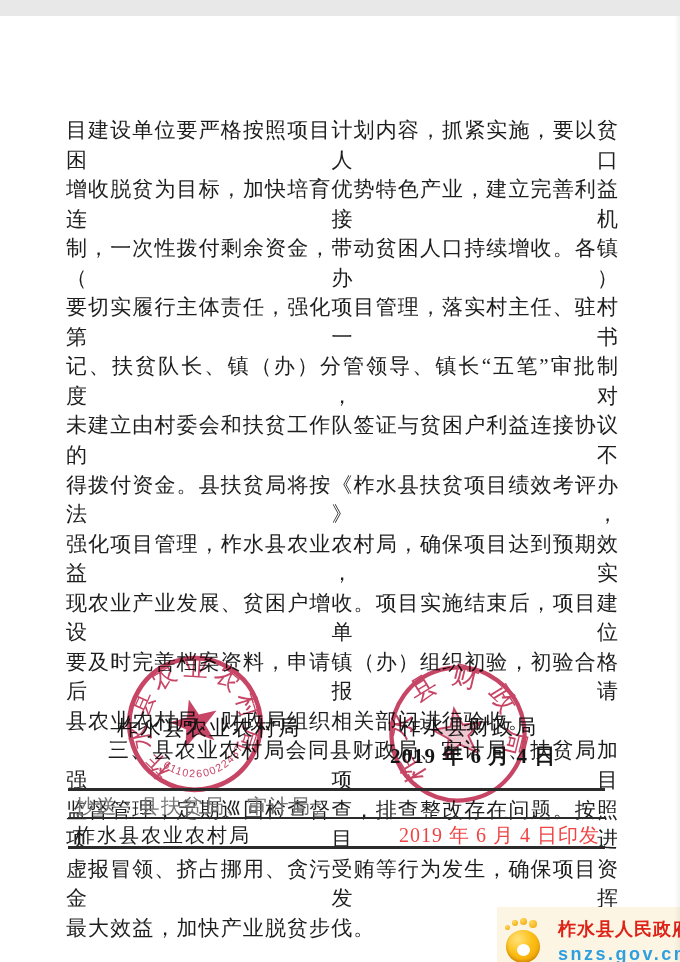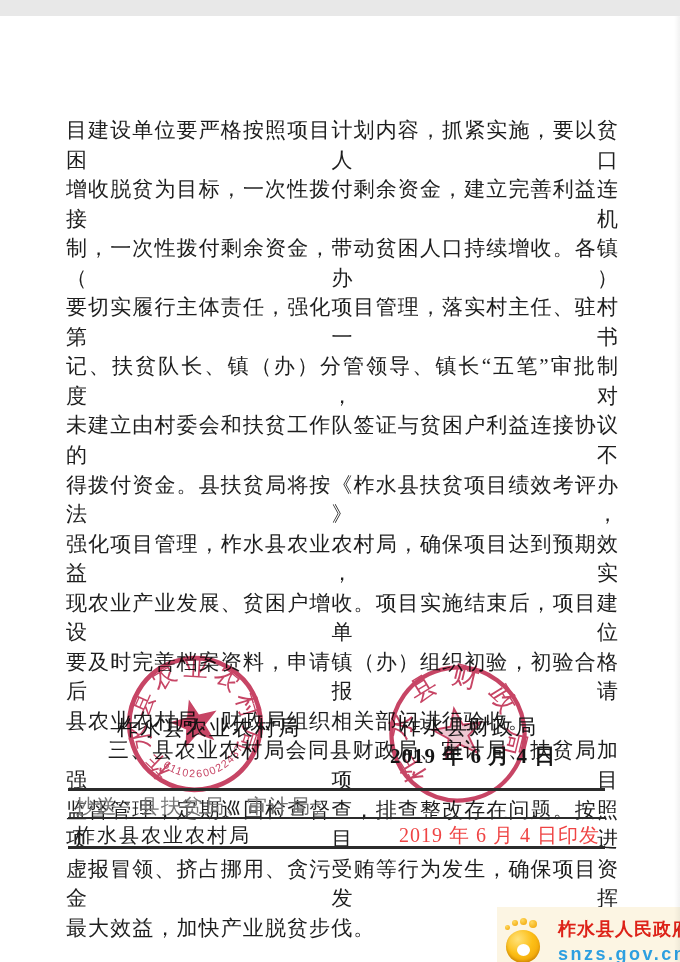--- a/index.html
+++ b/index.html
@@ -88,21 +88,21 @@
     background:linear-gradient(to right, rgba(0,0,0,0), rgba(0,0,0,0.05));
   }
 </style>
 </head>
 <body>
 
 <div class="page">
 
   <div class="doc-text">
     <div class="line">目建设单位要严格按照项目计划内容，抓紧实施，要以贫困人口</div>
-    <div class="line">增收脱贫为目标，一次性拨付剩余资金，建立完善利益连接机</div>
+    <div class="line">增收脱贫为目标，加快培育优势特色产业，建立完善利益连接机</div>
     <div class="line">制，一次性拨付剩余资金，带动贫困人口持续增收。各镇（办）</div>
     <div class="line">要切实履行主体责任，强化项目管理，落实村主任、驻村第一书</div>
     <div class="line">记、扶贫队长、镇（办）分管领导、镇长“五笔”审批制度，对</div>
     <div class="line">未建立由村委会和扶贫工作队签证与贫困户利益连接协议的不</div>
     <div class="line">得拨付资金。县扶贫局将按《柞水县扶贫项目绩效考评办法》，</div>
     <div class="line">强化项目管理，柞水县农业农村局，确保项目达到预期效益，实</div>
     <div class="line">现农业产业发展、贫困户增收。项目实施结束后，项目建设单位</div>
     <div class="line">要及时完善档案资料，申请镇（办）组织初验，初验合格后报请</div>
     <div class="line final">县农业农村局、财政局组织相关部门进行验收。</div>
     <div class="line indent">三、县农业农村局会同县财政局、审计局、扶贫局加强项目</div>

